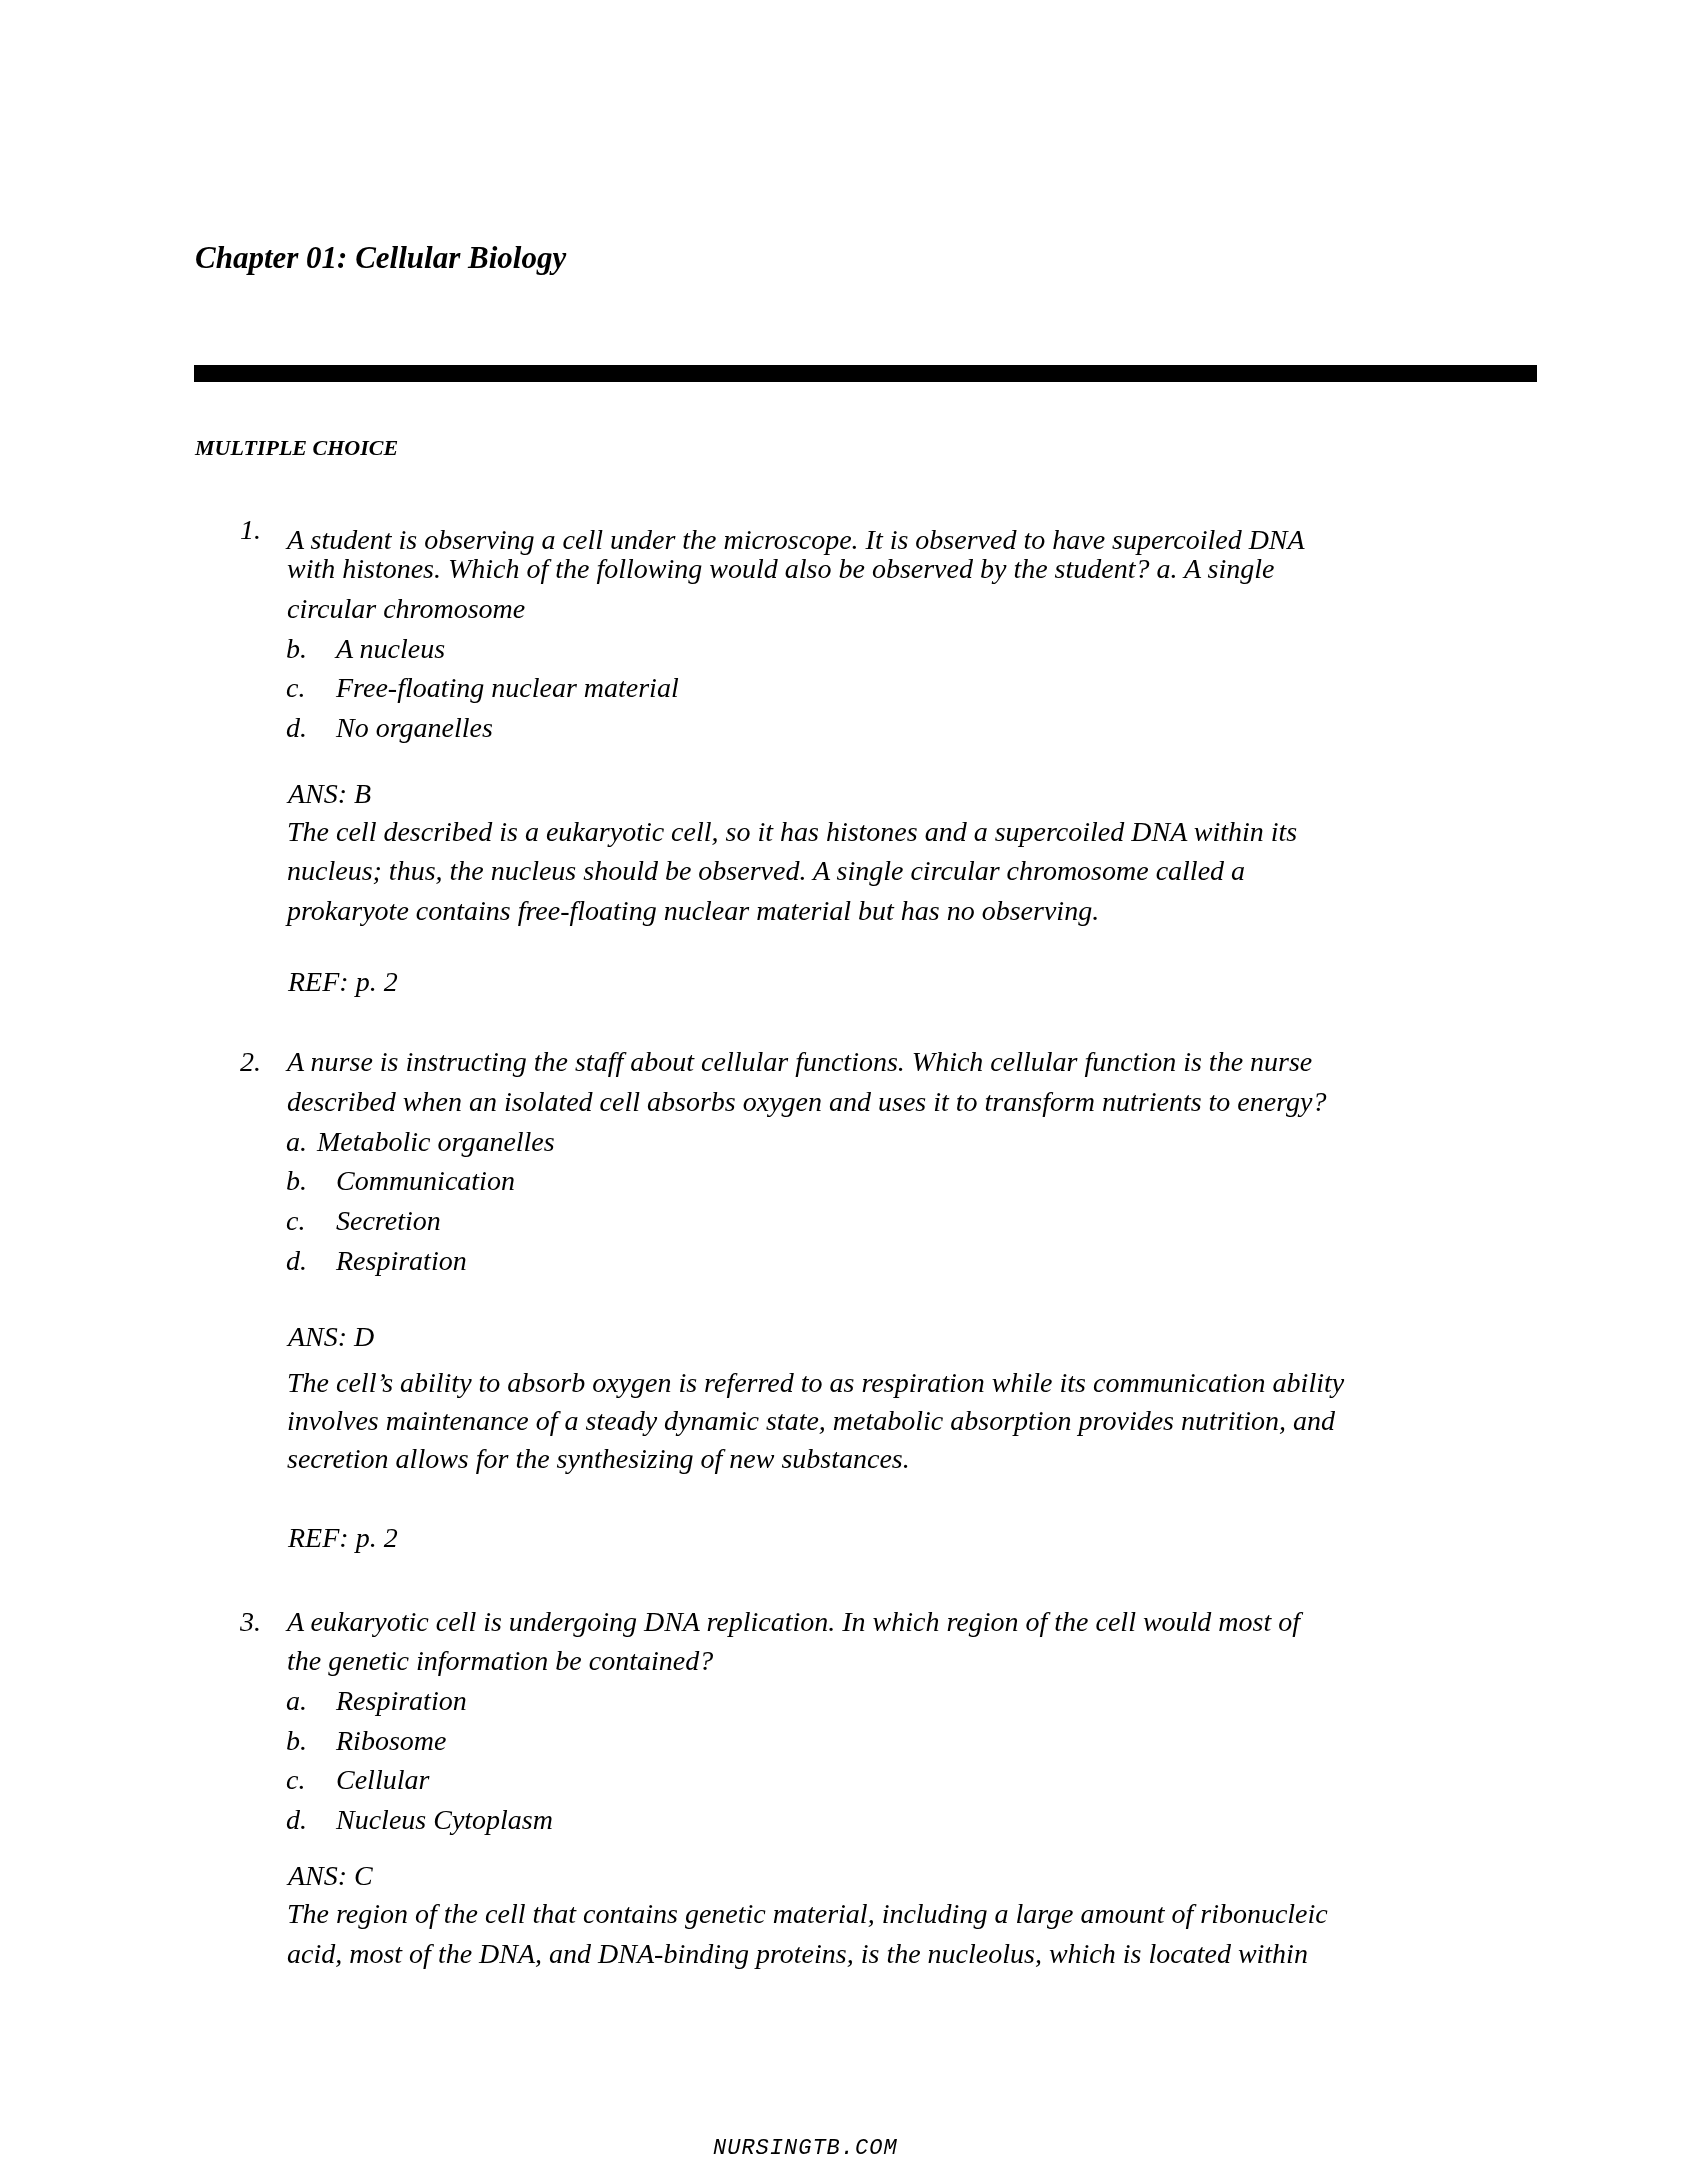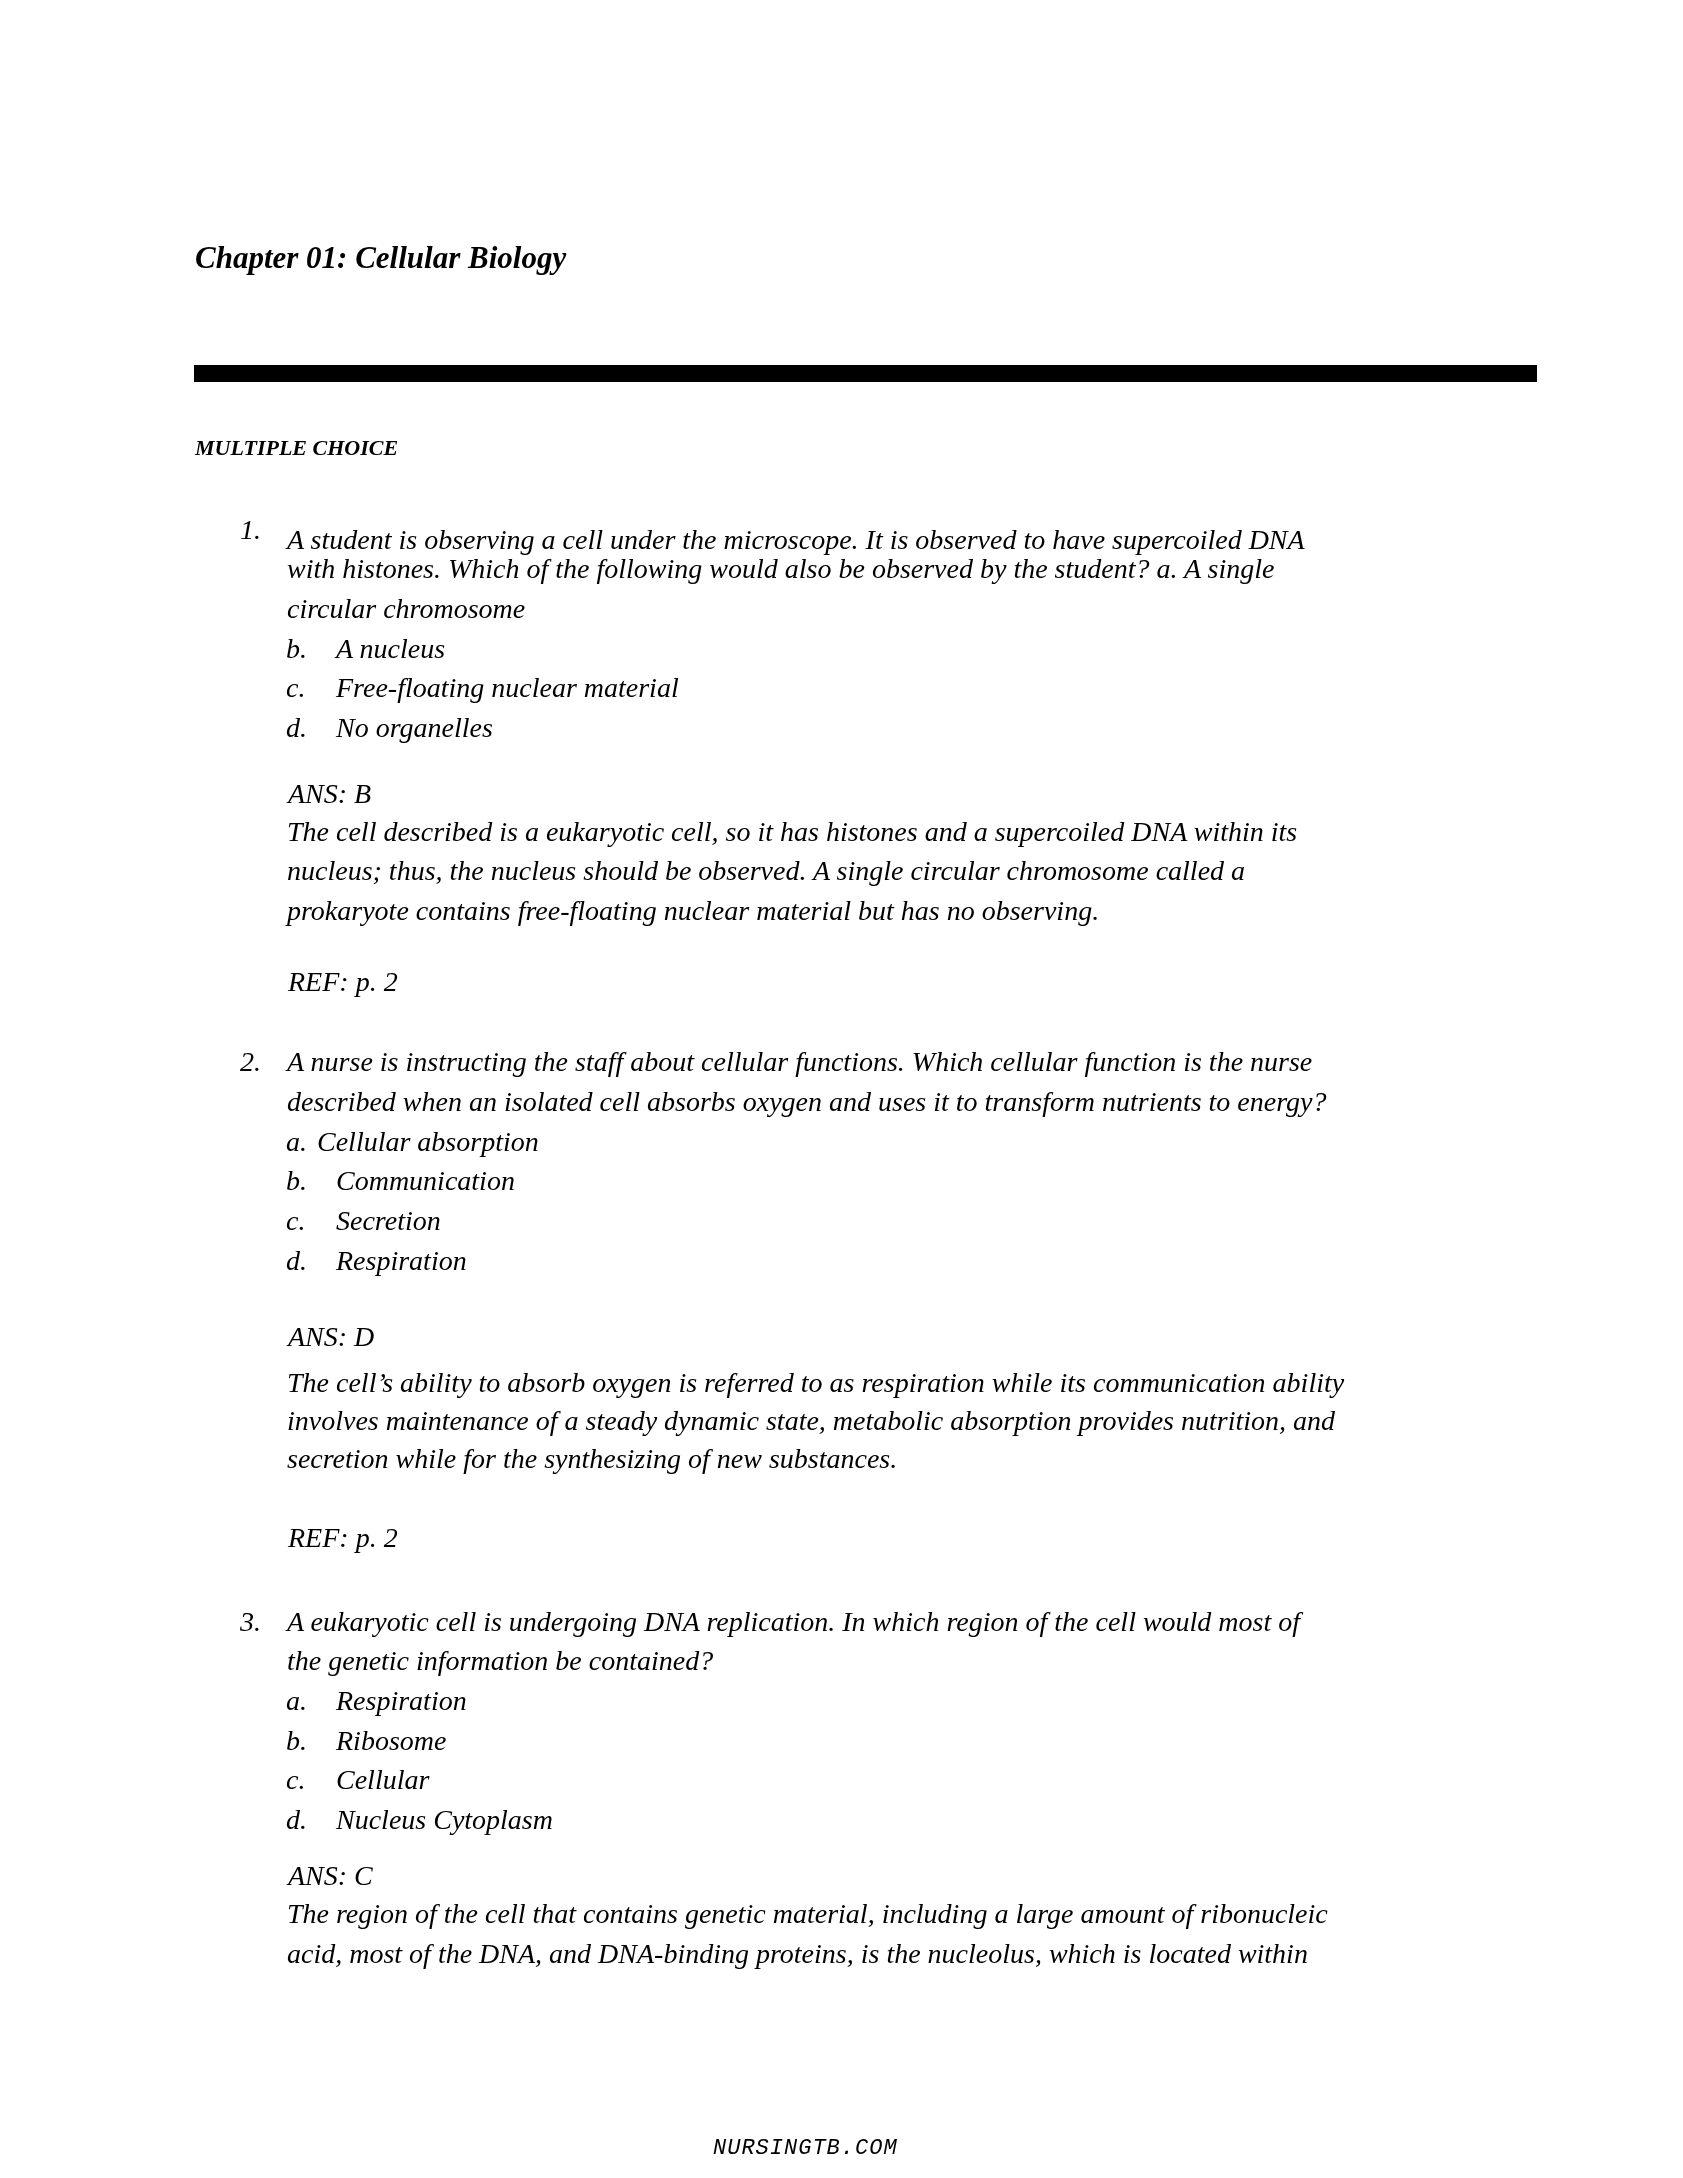--- a/index.html
+++ b/index.html
@@ -76,35 +76,35 @@
 <div class="ln ansref" style="top:774px">ANS: B</div>
 <div class="ln qtext" style="top:812px">The cell described is a eukaryotic cell, so it has histones and a supercoiled DNA within its</div>
 <div class="ln qtext" style="top:851px">nucleus; thus, the nucleus should be observed. A single circular chromosome called a</div>
 <div class="ln qtext" style="top:891px">prokaryote contains free-floating nuclear material but has no observing.</div>
 <div class="ln ansref" style="top:962px">REF: p. 2</div>
 
 <div class="ln num" style="top:1042px">2.</div>
 <div class="ln qtext" style="top:1042px">A nurse is instructing the staff about cellular functions. Which cellular function is the nurse</div>
 <div class="ln qtext" style="top:1082px">described when an isolated cell absorbs oxygen and uses it to transform nutrients to energy?</div>
 <div class="ln opt" style="top:1122px">
-  <span class="opt-letter compact">a.</span><span>Cellular absorption</span>
+  <span class="opt-letter compact">a.</span><span>Metabolic organelles</span>
 </div>
 <div class="ln opt" style="top:1161px">
   <span class="opt-letter">b.</span><span>Communication</span>
 </div>
 <div class="ln opt" style="top:1201px">
   <span class="opt-letter">c.</span><span>Secretion</span>
 </div>
 <div class="ln opt" style="top:1241px">
   <span class="opt-letter">d.</span><span>Respiration</span>
 </div>
 <div class="ln ansref" style="top:1317px">ANS: D</div>
 <div class="ln qtext" style="top:1363px">The cell’s ability to absorb oxygen is referred to as respiration while its communication ability</div>
 <div class="ln qtext" style="top:1401px">involves maintenance of a steady dynamic state, metabolic absorption provides nutrition, and</div>
-<div class="ln qtext" style="top:1439px">secretion while for the synthesizing of new substances.</div>
+<div class="ln qtext" style="top:1439px">secretion allows for the synthesizing of new substances.</div>
 <div class="ln ansref" style="top:1518px">REF: p. 2</div>
 
 <div class="ln num" style="top:1602px">3.</div>
 <div class="ln qtext" style="top:1602px">A eukaryotic cell is undergoing DNA replication. In which region of the cell would most of</div>
 <div class="ln qtext" style="top:1641px">the genetic information be contained?</div>
 <div class="ln opt" style="top:1681px">
   <span class="opt-letter">a.</span><span>Respiration</span>
 </div>
 <div class="ln opt" style="top:1721px">
   <span class="opt-letter">b.</span><span>Ribosome</span>

